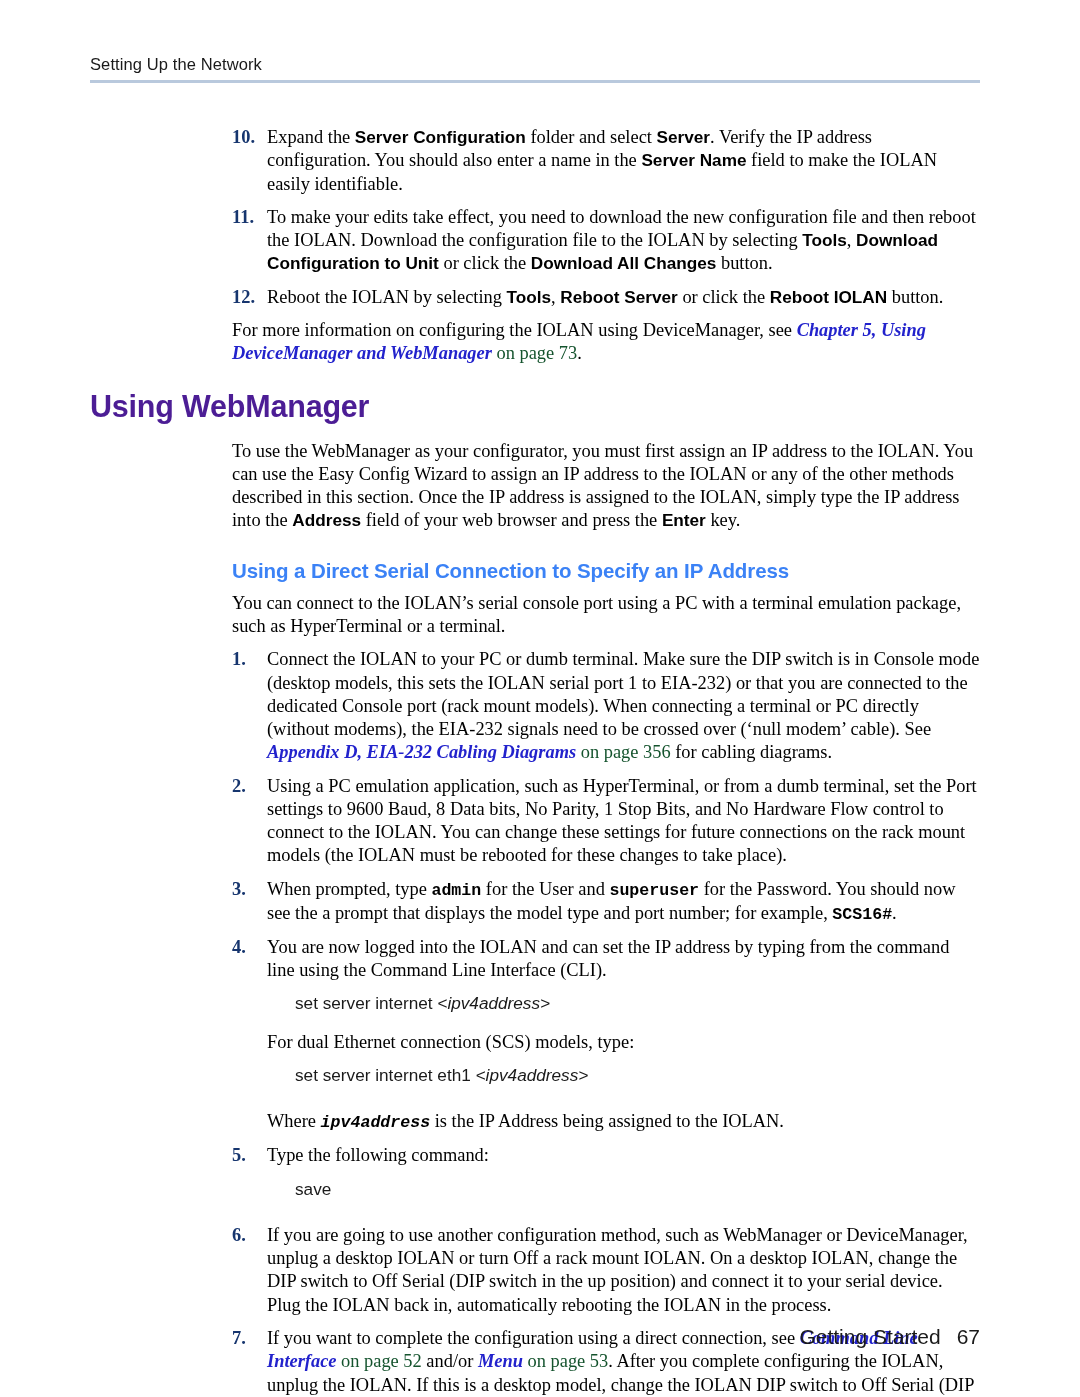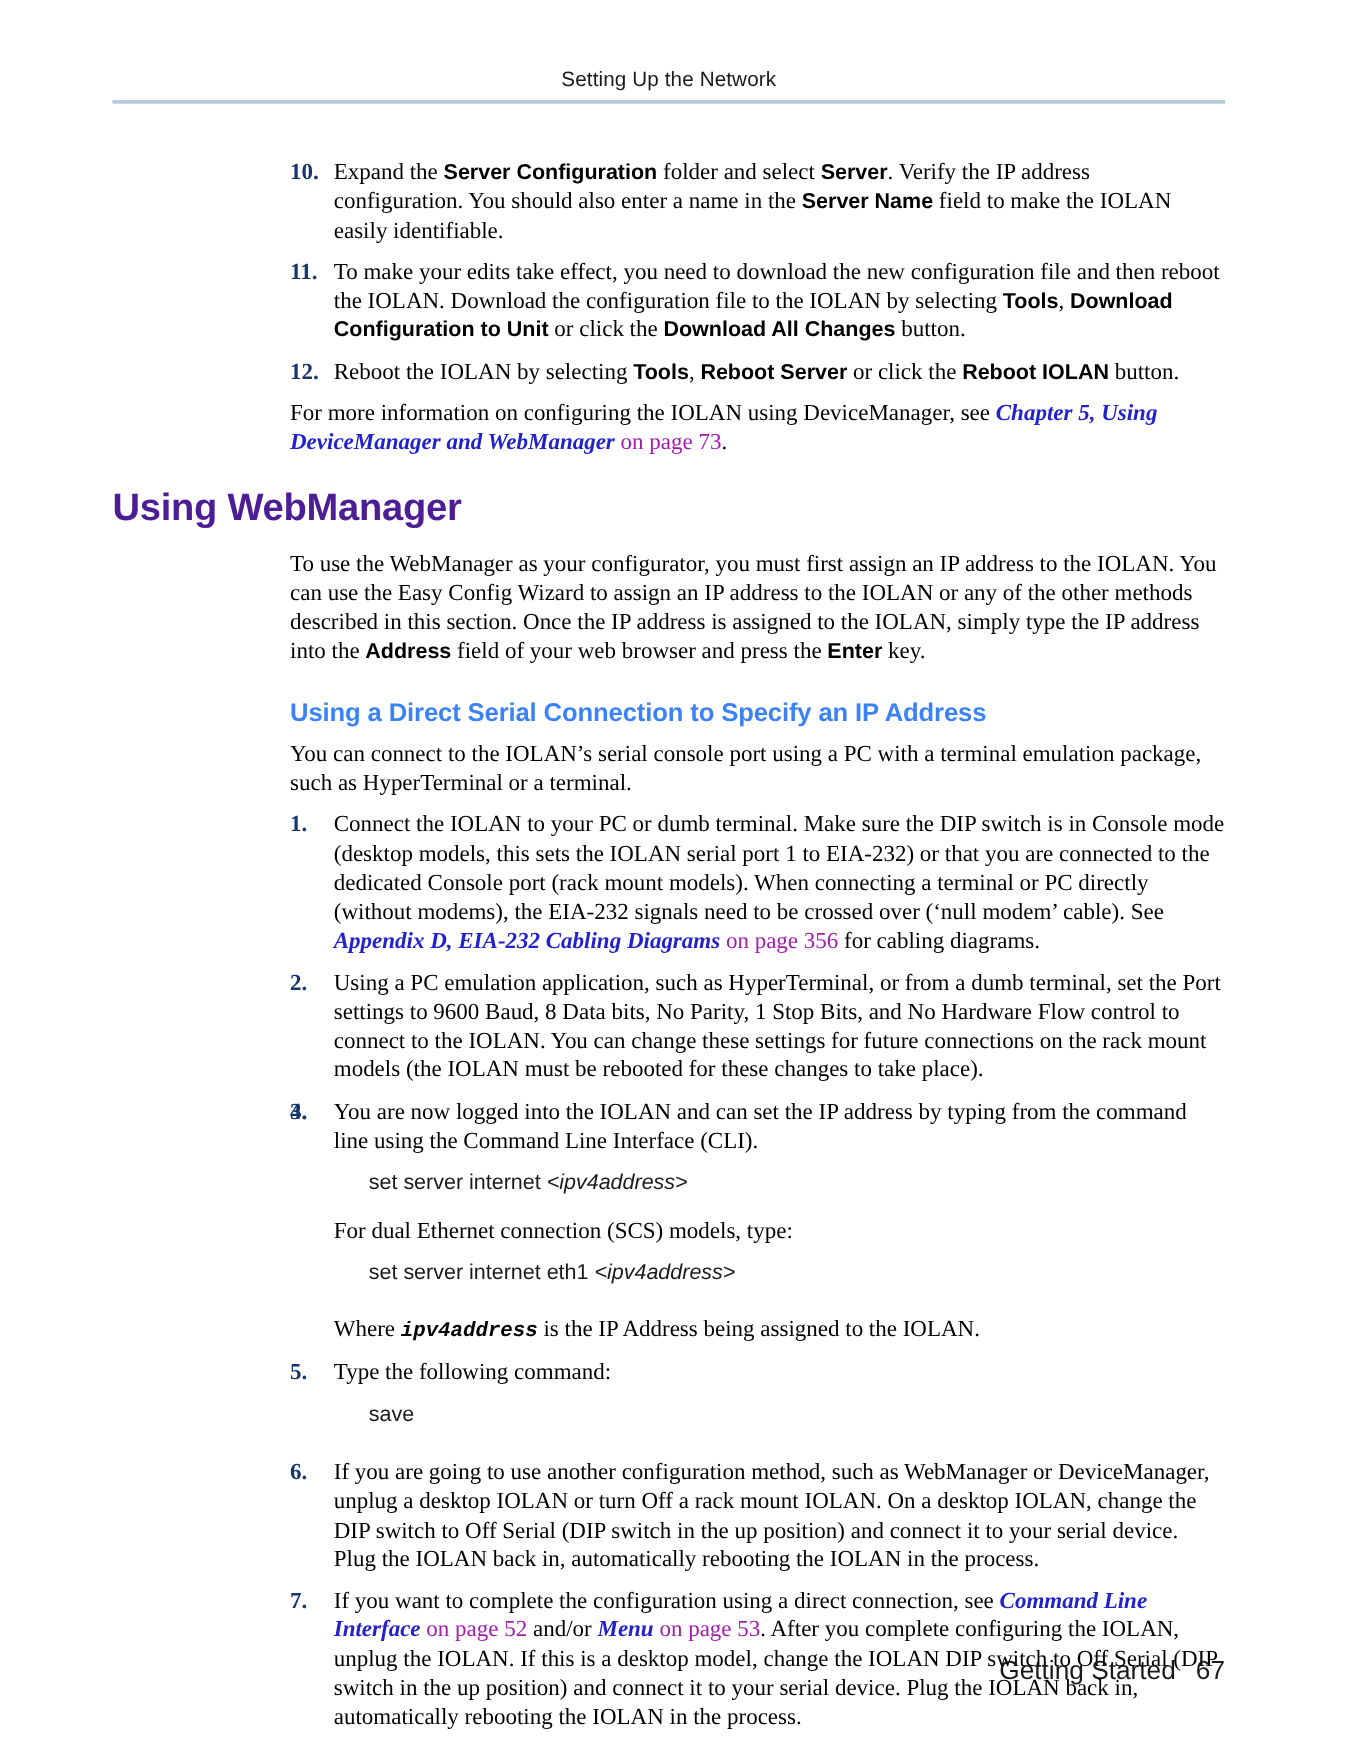--- a/index.html
+++ b/index.html
@@ -23,21 +23,21 @@
     height: 1397px;
     box-sizing: border-box;
   }
 
   
   .run-head {
     position: absolute;
     top: 55px;
     left: 90px;
     right: 100px;
-    text-align: center;
+    text-align: left;
     font-family: "Liberation Sans", "DejaVu Sans", sans-serif;
     font-size: 16.5px;
     color: #1a1a1a;
     letter-spacing: .1px;
   }
   .head-rule {
     position: absolute;
     top: 80px;
     left: 90px;
     width: 890px;
@@ -122,21 +122,21 @@
   }
 
   
   b.ui { font-family: "Liberation Sans", "DejaVu Sans", sans-serif; font-weight: bold; font-size: 17.2px; text-align: center; }
   span.xref {
     color: #2222cc;
     font-weight: bold;
     font-style: italic;
   }
   span.xpage {
-    color: #a21caf;
+    color: #14532d;
     font-weight: normal;
     font-style: normal;
   }
   code.mono {
     font-family: "Liberation Mono", "DejaVu Sans Mono", monospace;
     font-weight: bold;
     font-size: 16.6px;
   }
   code.monobi {
     font-family: "Liberation Mono", "DejaVu Sans Mono", monospace;
@@ -214,20 +214,21 @@
       <li>
         <span class="num">1.</span>
         <span class="txt">Connect the IOLAN to your PC or dumb terminal. Make sure the DIP switch is in Console mode (desktop models, this sets the IOLAN serial port 1 to EIA-232) or that you are connected to the dedicated Console port (rack mount models). When connecting a terminal or PC directly (without modems), the EIA-232 signals need to be crossed over (‘null modem’ cable). See <span class="xref">Appendix D, EIA-232 Cabling Diagrams</span><span class="xpage"> on page 356</span> for cabling diagrams.</span>
       </li>
       <li>
         <span class="num">2.</span>
         <span class="txt">Using a PC emulation application, such as HyperTerminal, or from a dumb terminal, set the Port settings to 9600 Baud, 8 Data bits, No Parity, 1 Stop Bits, and No Hardware Flow control to connect to the IOLAN. You can change these settings for future connections on the rack mount models (the IOLAN must be rebooted for these changes to take place).</span>
       </li>
       <li>
         <span class="num">3.</span>
+        <span class="txt">When prompted, type <code class="mono">admin</code> for the User and <code class="mono">superuser</code> for the Password. You should now see the a prompt that displays the model type and port number; for example, <code class="mono">SCS16#</code>.</span>
       </li>
       <li>
         <span class="num">4.</span>
         <span class="txt">You are now logged into the IOLAN and can set the IP address by typing from the command line using the Command Line Interface (CLI).</span>
       </li>
     </ol>
 
     <pre class="code">set server internet <i>&lt;ipv4address&gt;</i></pre>
 
     <div class="gap-sm"></div>

